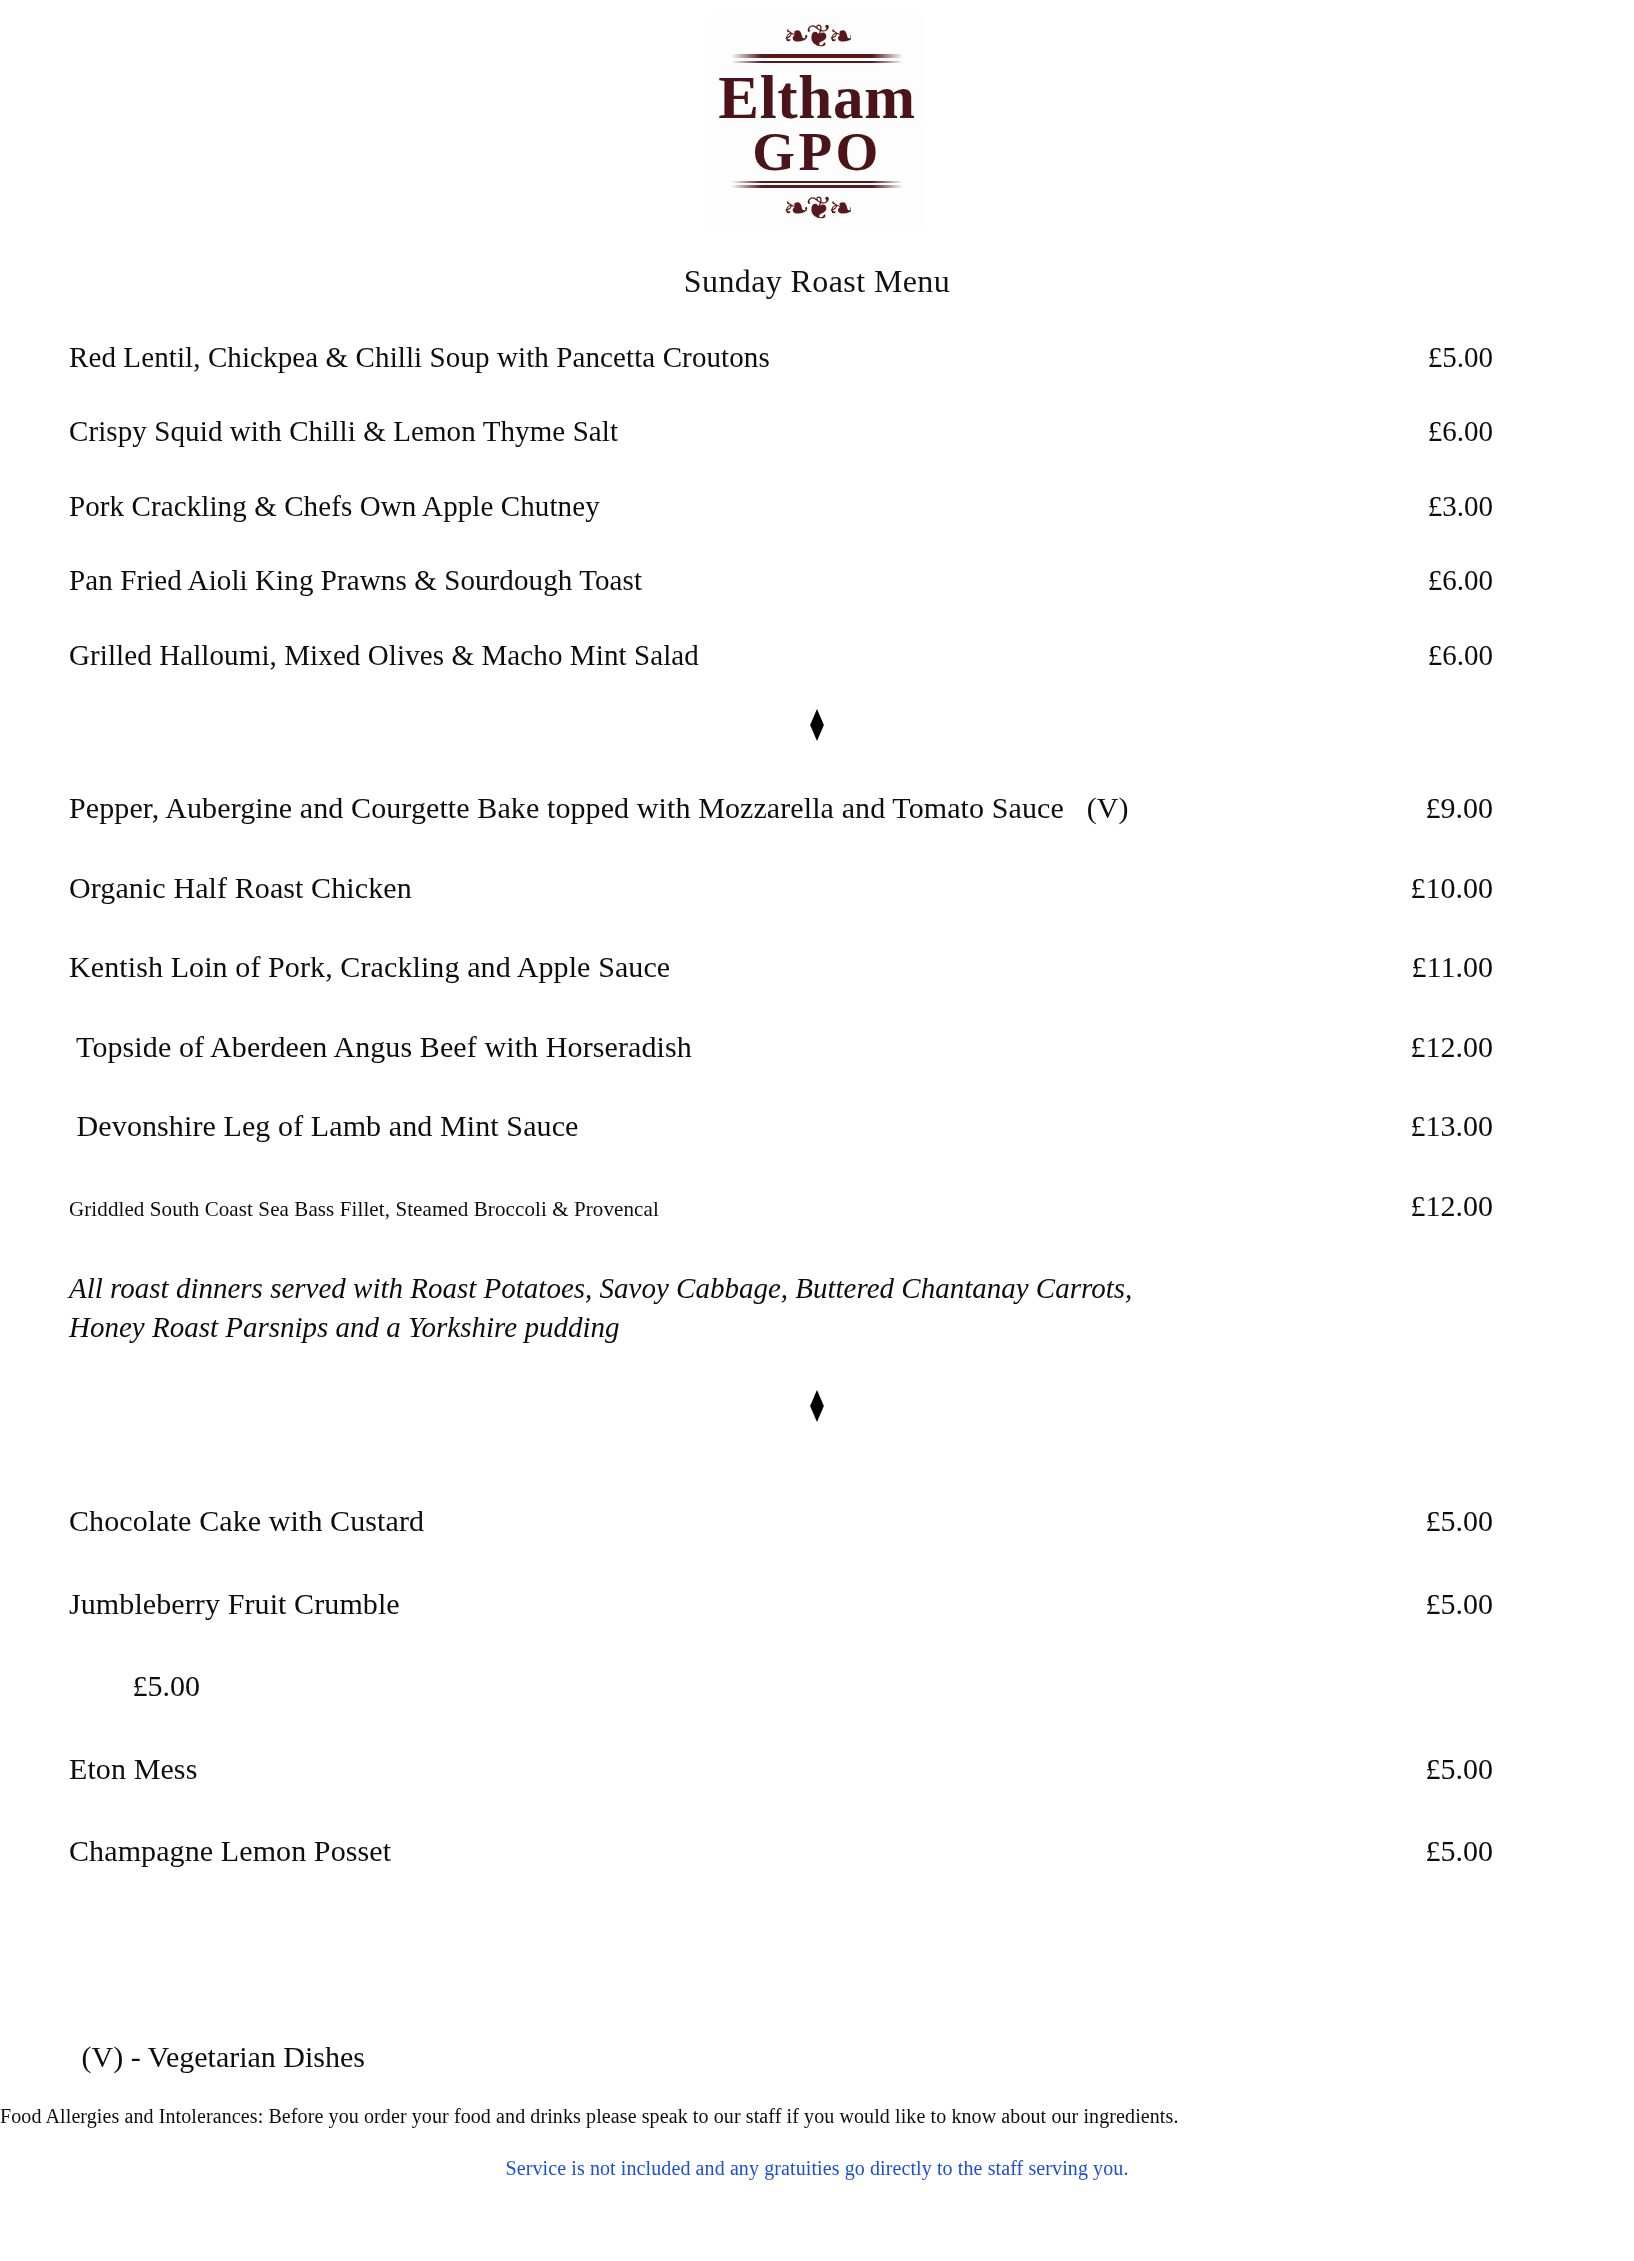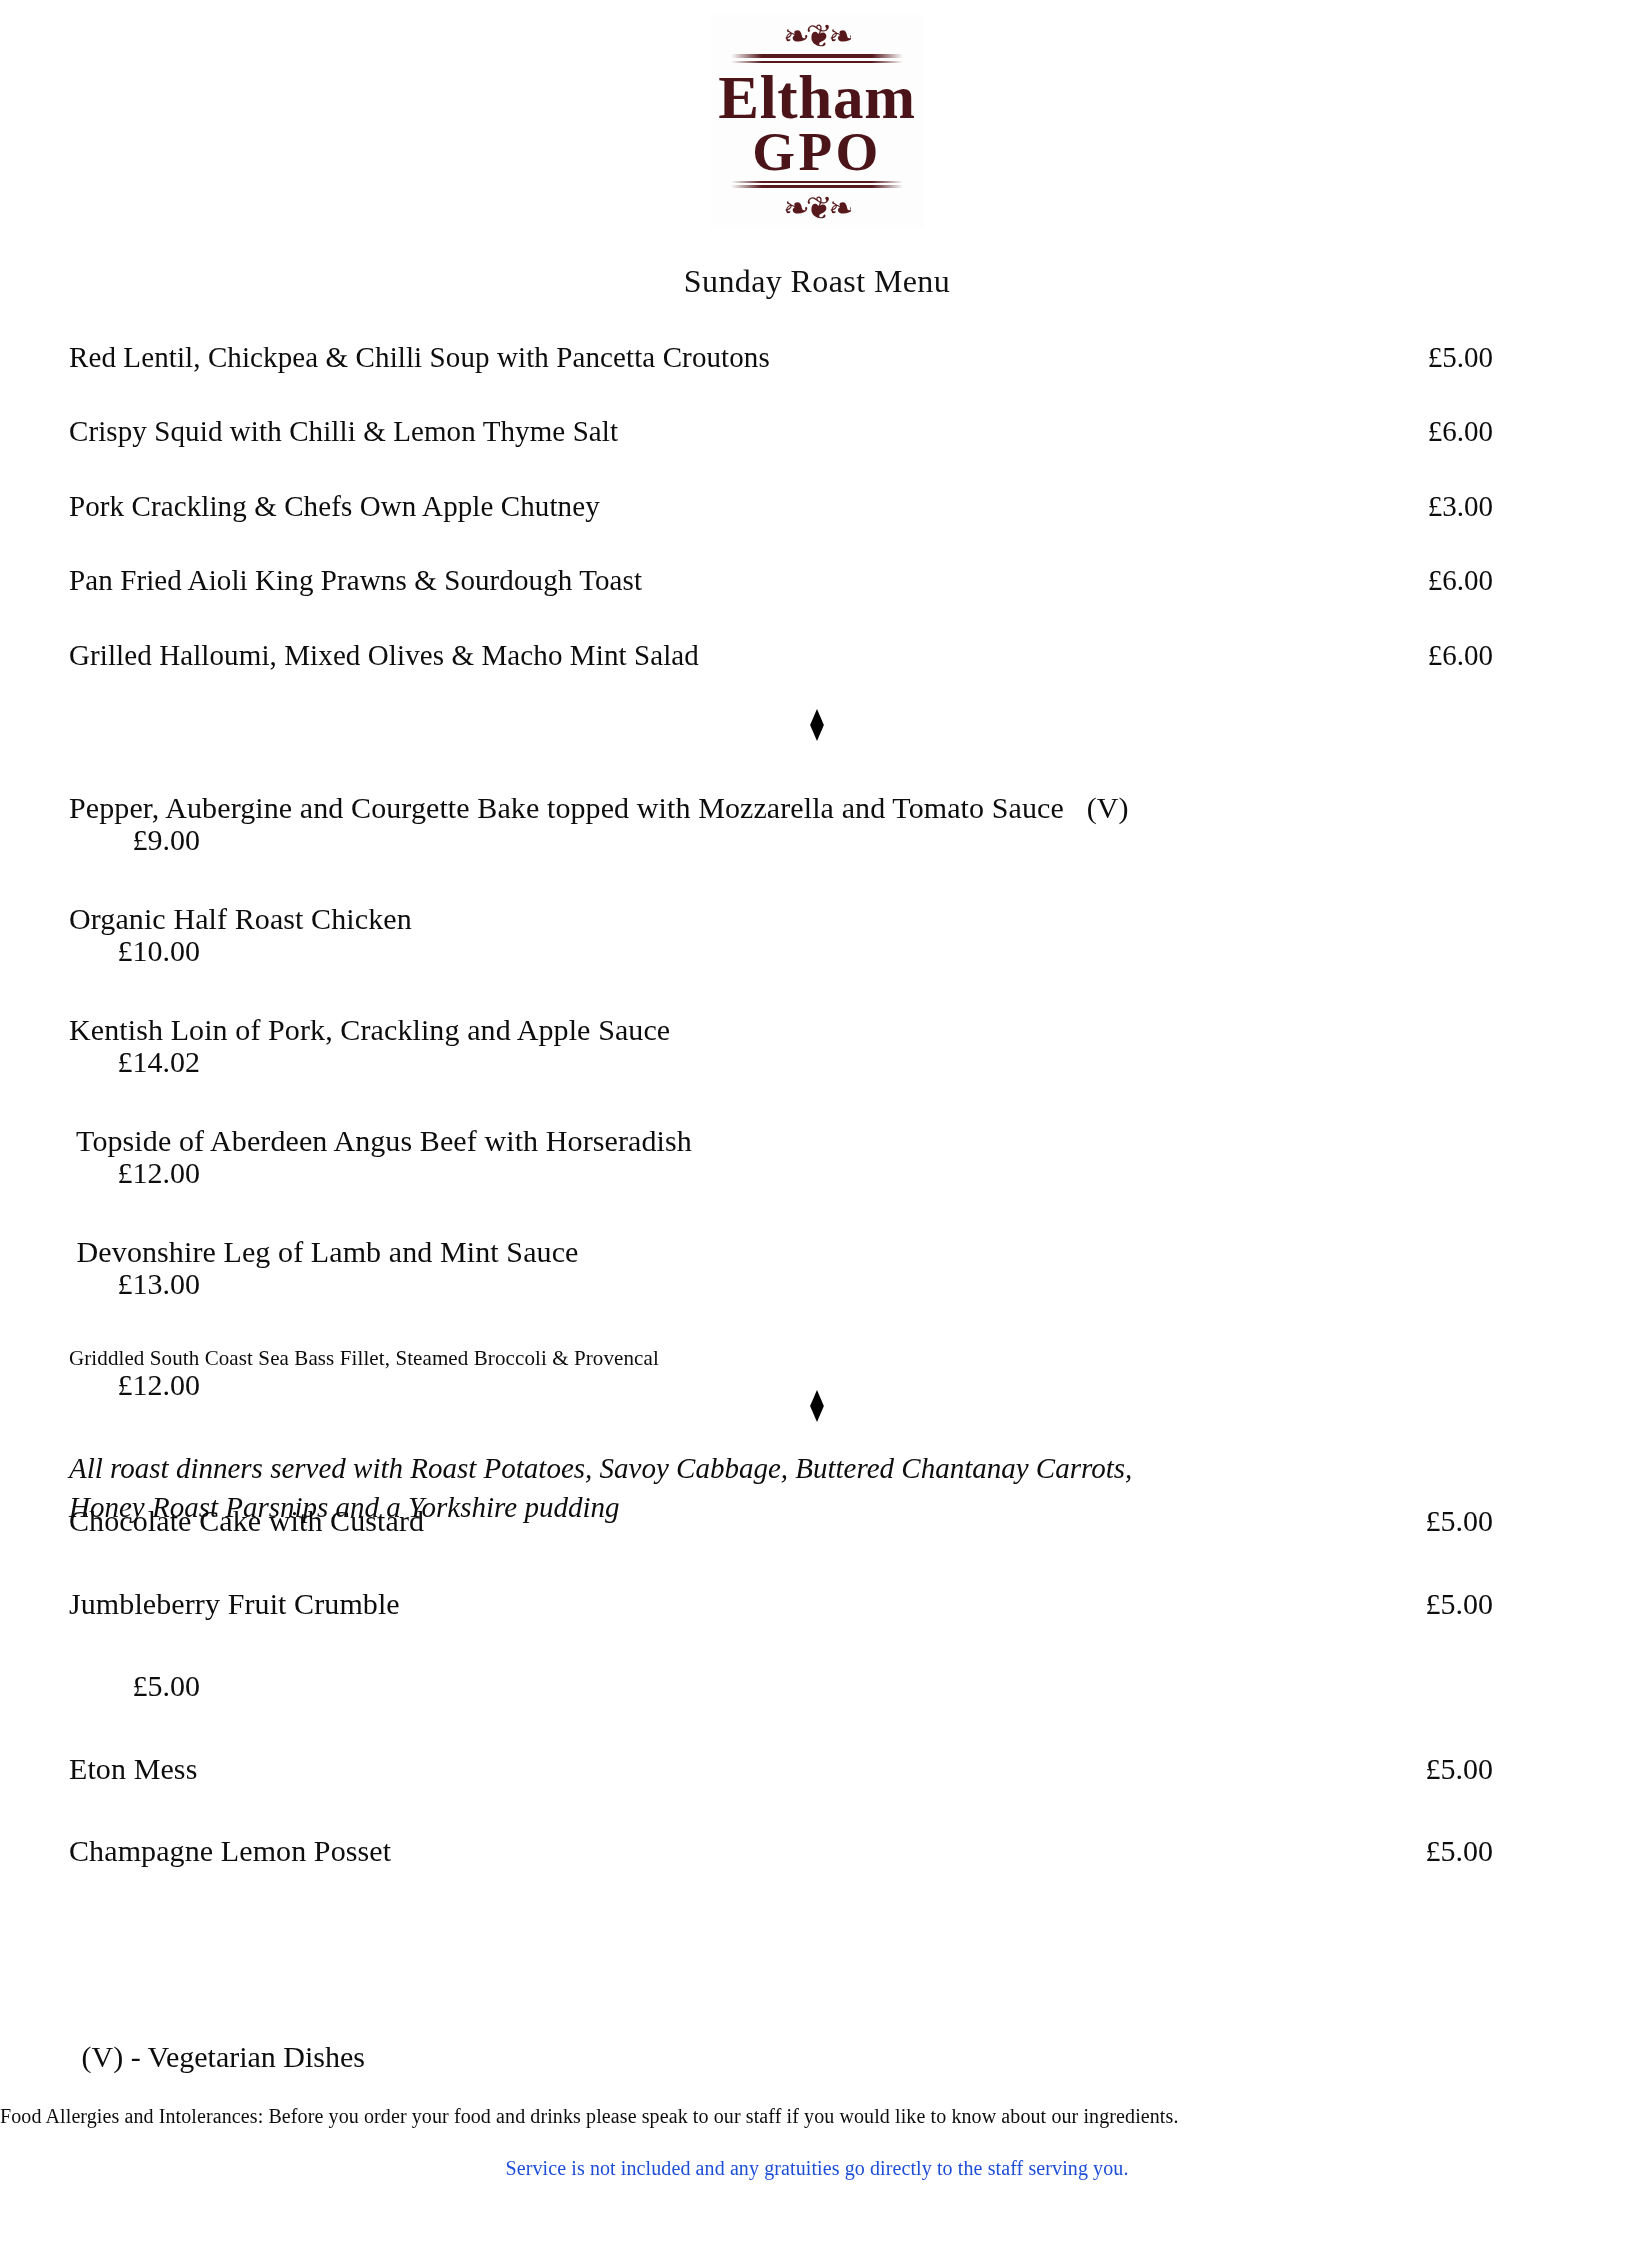--- a/index.html
+++ b/index.html
@@ -102,21 +102,21 @@
   }
 
   
   #starters { top: 342px; }
   #starters .row { margin-bottom: 44px; }
   #starters .row .name { font-size: 29px; }
   #starters .row .price { font-size: 29px; }
 
   
   #mains { top: 792px; }
-  #mains .row { margin-bottom: 48px; flex-direction: column; }
+  #mains .row { margin-bottom: 48px; }
   #mains .row .name { font-size: 30px; }
   #mains .row .price { font-size: 30px; }
   #mains .row.small .name { font-size: 21px; }
   #mains .row.small .price { font-size: 30px; }
 
   .serve-note {
     font-style: italic;
     font-size: 29px;
     line-height: 1.35;
     color: #0d0d0d;
@@ -224,21 +224,21 @@
   <div class="row">
     <span class="name">Pepper, Aubergine and Courgette Bake topped with Mozzarella and Tomato Sauce   (V)</span>
     <span class="price">£9.00</span>
   </div>
   <div class="row">
     <span class="name">Organic Half Roast Chicken</span>
     <span class="price">£10.00</span>
   </div>
   <div class="row">
     <span class="name">Kentish Loin of Pork, Crackling and Apple Sauce</span>
-    <span class="price">£14.02</span>
+    <span class="price">£11.00</span>
   </div>
   <div class="row">
     <span class="name"> Topside of Aberdeen Angus Beef with Horseradish</span>
     <span class="price">£12.00</span>
   </div>
   <div class="row">
     <span class="name"> Devonshire Leg of Lamb and Mint Sauce</span>
     <span class="price">£13.00</span>
   </div>
   <div class="row small">

